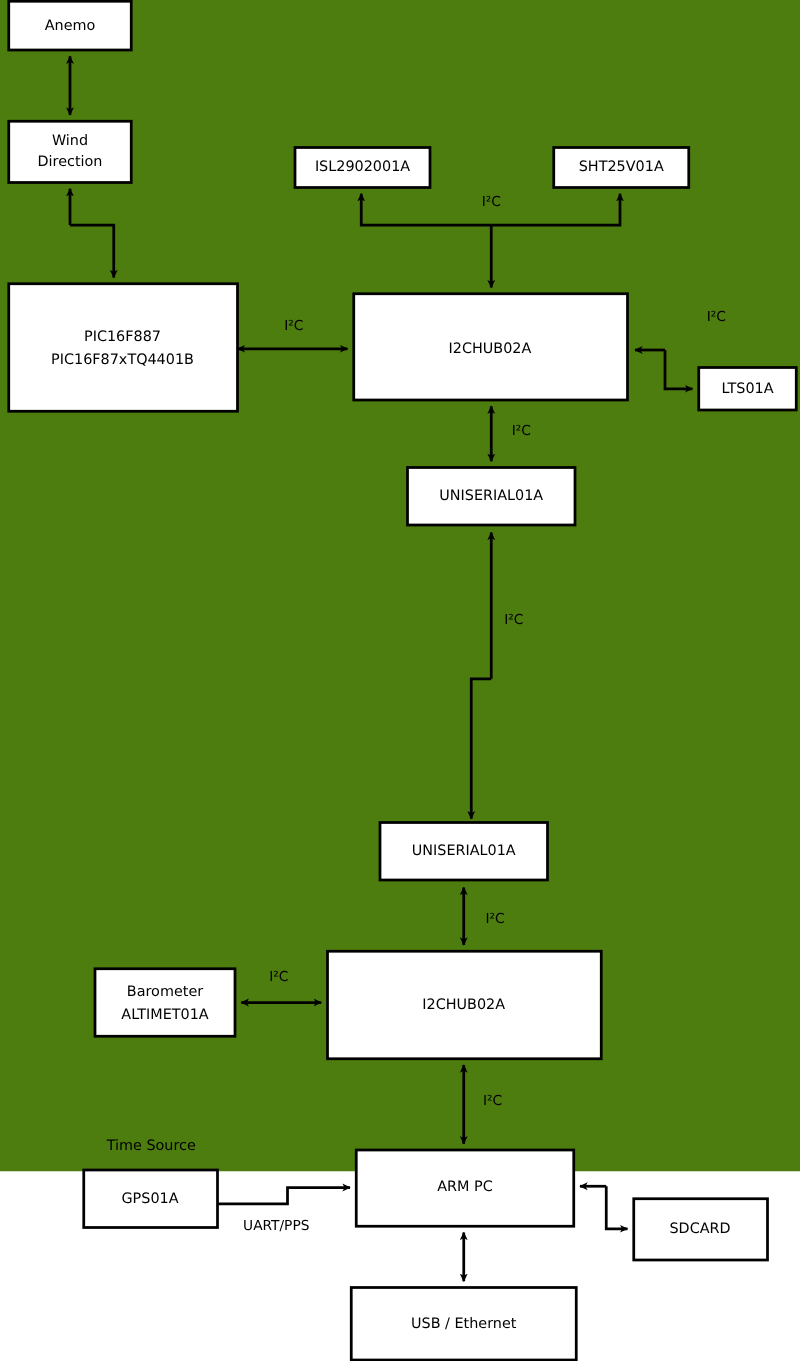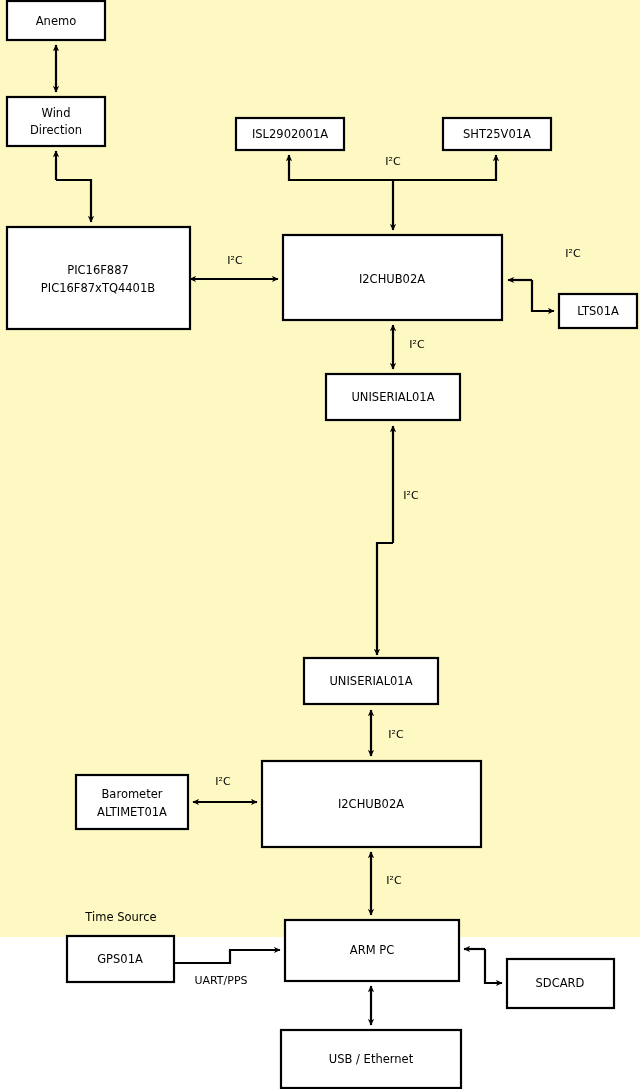--- a/index.html
+++ b/index.html
@@ -10,21 +10,21 @@
   body {
     width: 640px;
     height: 1089px;
     font-family: "DejaVu Sans", sans-serif;
     overflow: hidden;
   }
   #diagram-root {
     position: relative;
     width: 640px;
     height: 937px;
-    background: #fef9c3;
+    background: #4d7c0f;
   }
   svg.diagram {
     display: block;
     width: 640px;
     height: 1089px;
   }
   .node-box {
     fill: #ffffff;
     stroke: #000000;
     stroke-width: 2.2;

